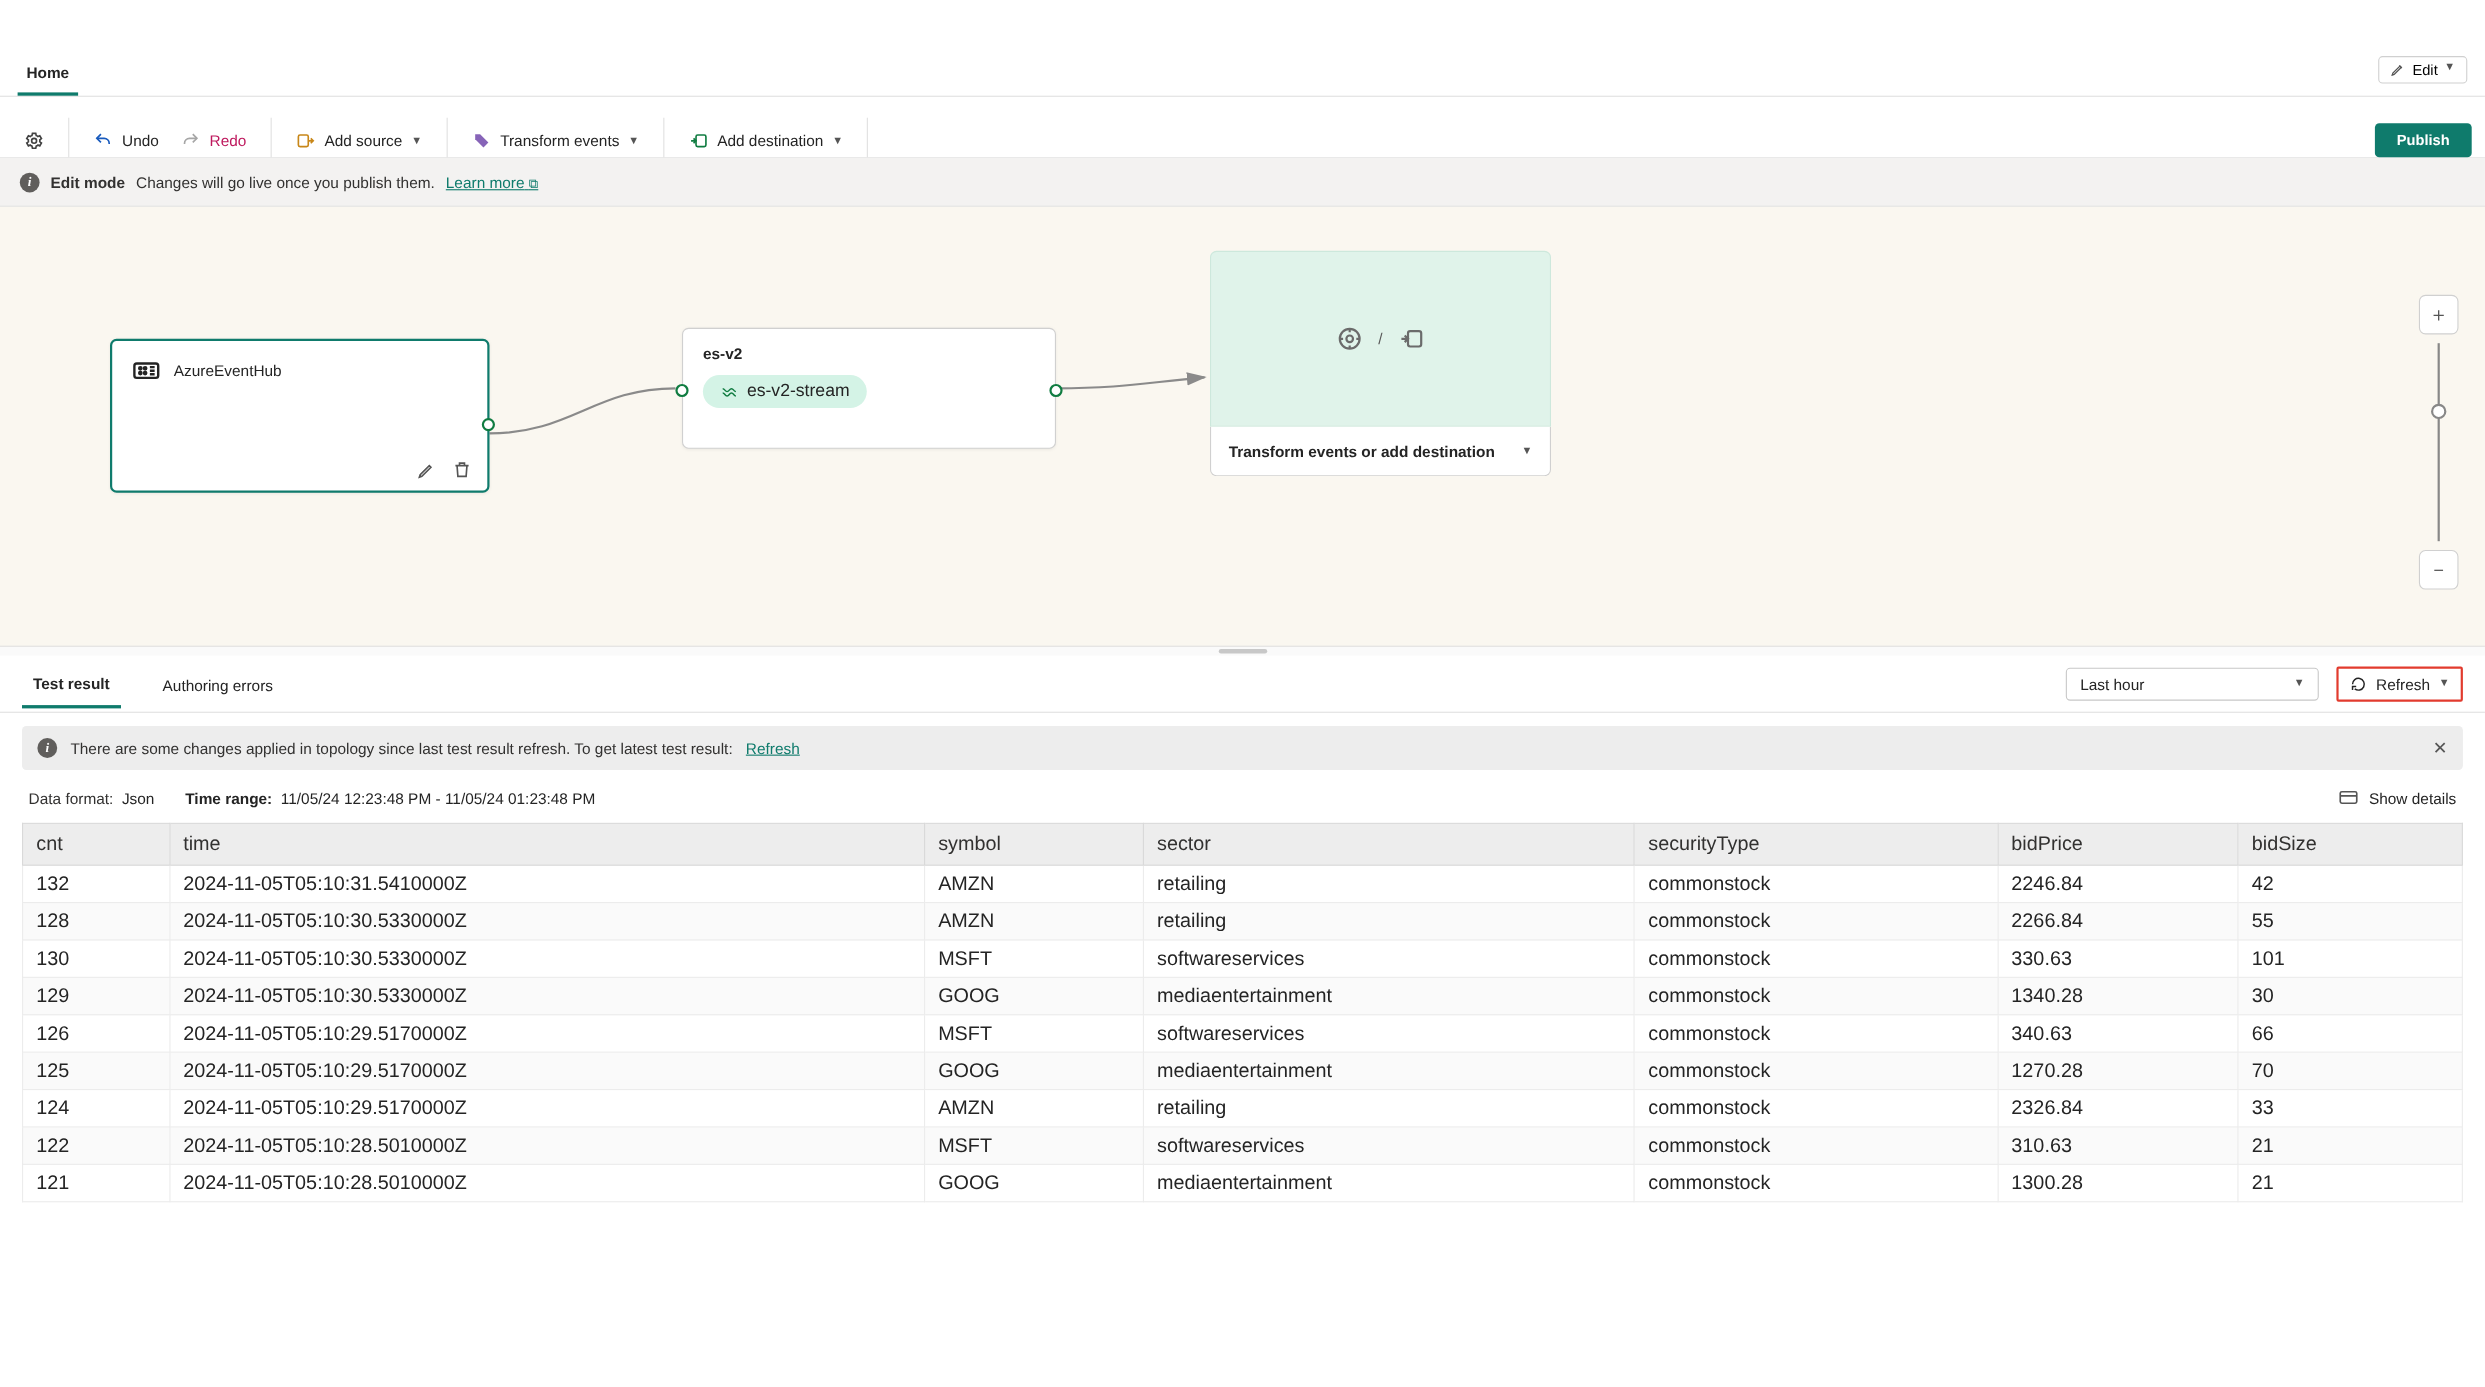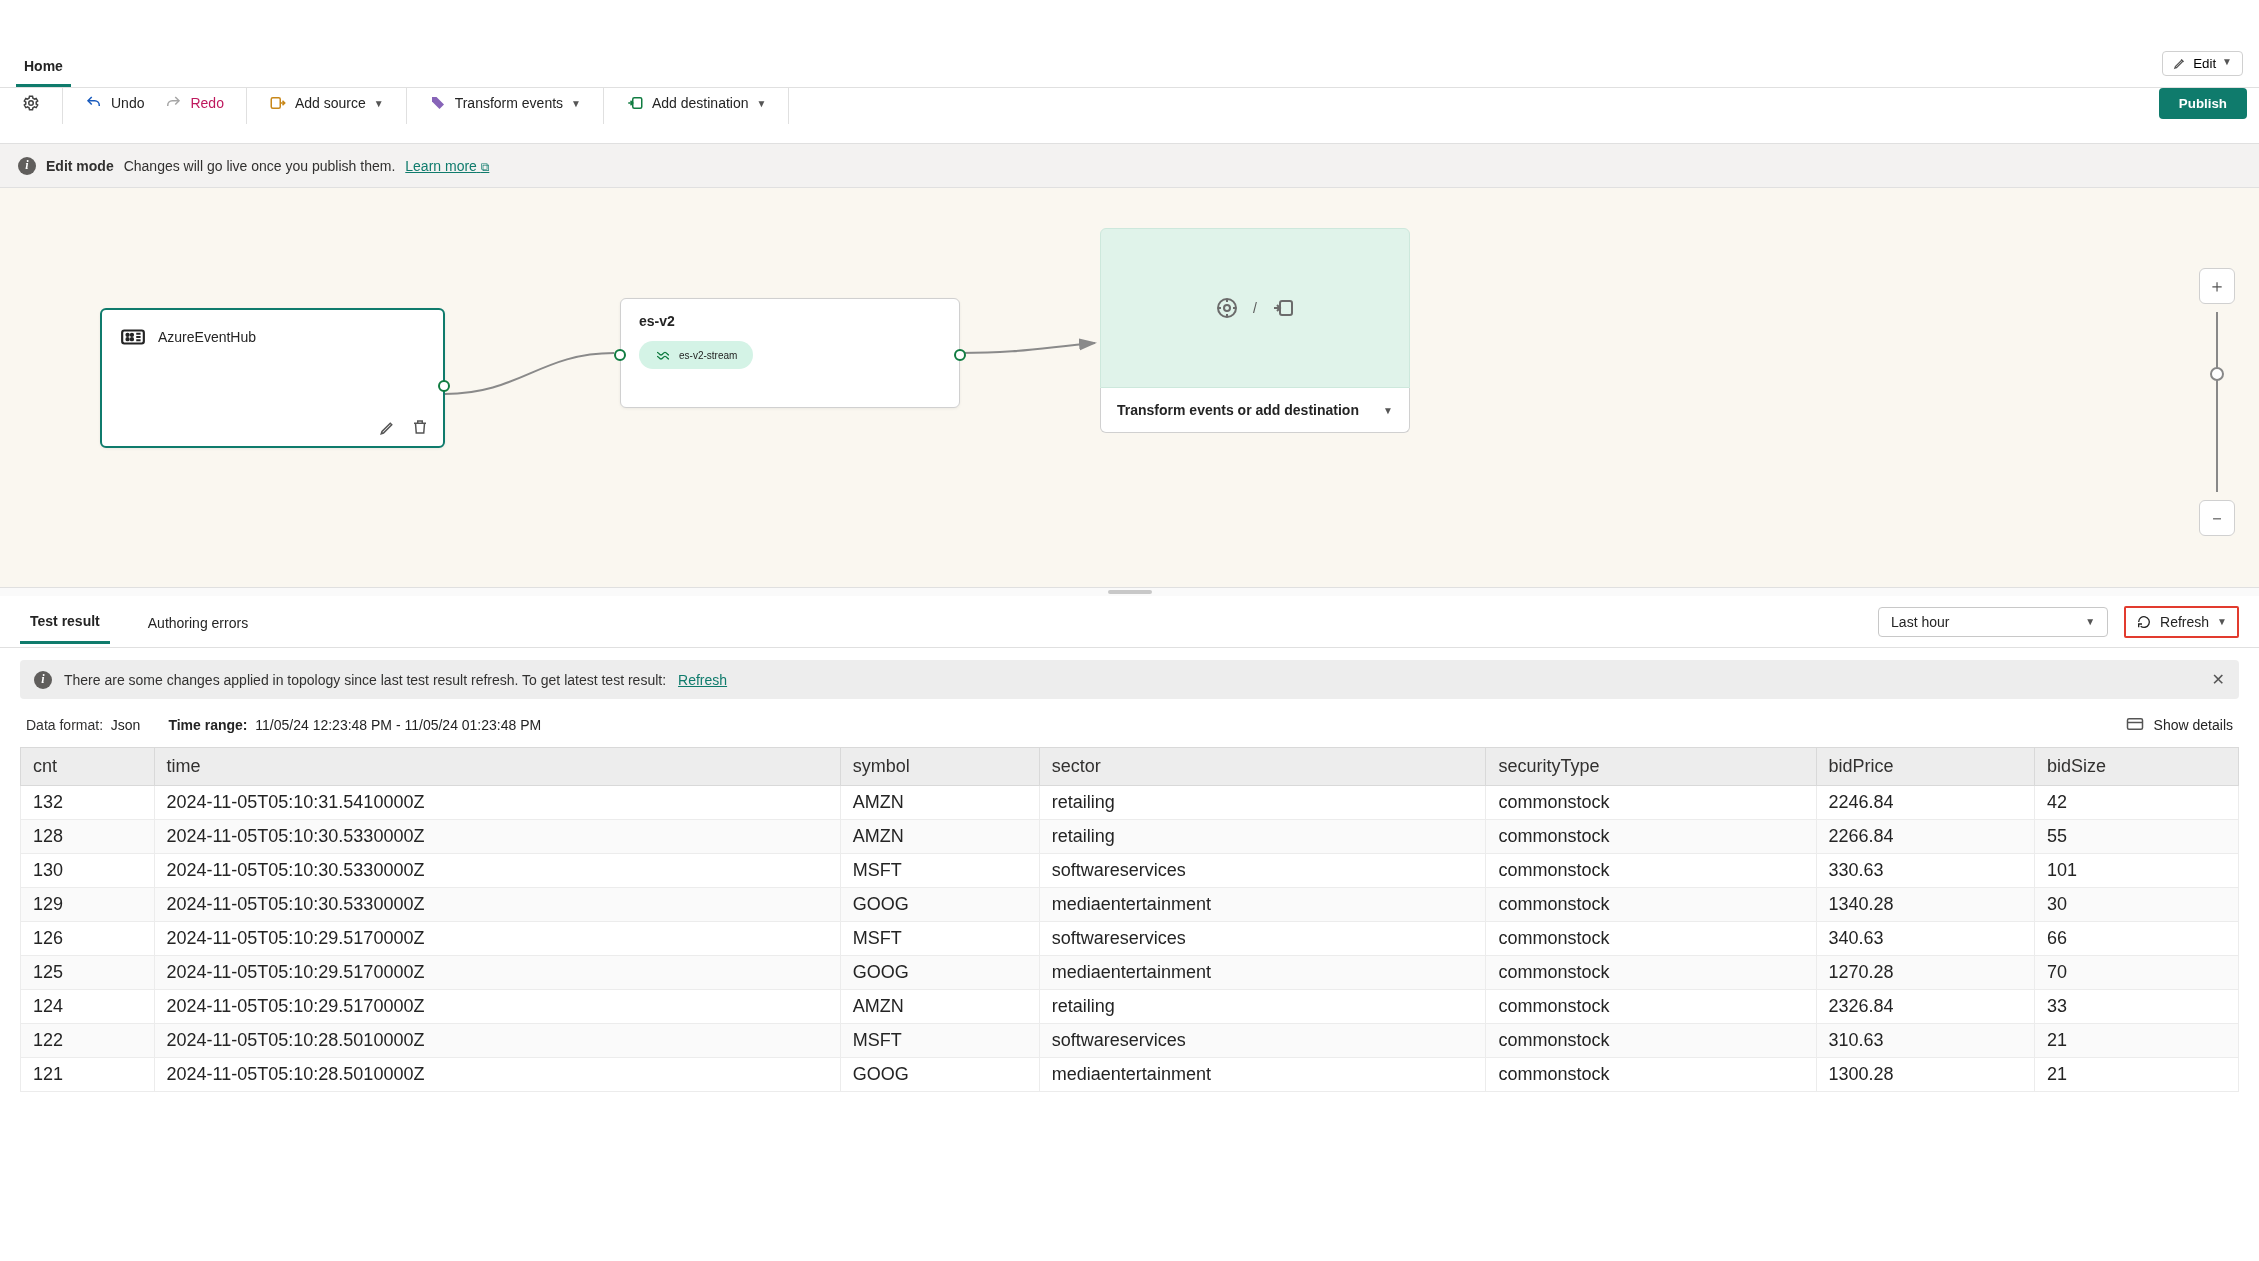--- a/index.html
+++ b/index.html
@@ -23,21 +23,21 @@
   }
   .edit-btn {
     display: flex; align-items: flex-start; gap: 6px;
     border: 1px solid #d0d0d0; border-radius: 4px; background:#fff;
     padding: 4px 10px; cursor: pointer;
   }
   .chev-down { font-size: 10px; color:#555; }
 
   
   .toolbar {
-    display: flex; align-items: flex-start; gap: 0; height: 56px;
+    display: flex; align-items: flex-end; gap: 0; height: 56px;
     padding: 0 12px; border-bottom: 1px solid #e0e0e0;
   }
   .tb-sep { width:1px; height:36px; background:#e0e0e0; margin: 0 12px; }
   .tb-btn {
     display:flex; align-items:center; gap:8px; padding:6px 10px;
     border:none; background:none; cursor:pointer; font-size:14px; color:#242424;
     border-radius:4px;
   }
   .tb-btn.disabled { color:#be185d; cursor:default; }
   .gear { width:18px; height:18px; color:#424242; }
@@ -86,21 +86,21 @@
   .hub-ic { width:26px; height:26px; }
   .node.azure .actions {
     position:absolute; right:14px; bottom:10px; display:flex; gap:14px; color:#555;
   }
   .node.esv2 {
     left:620px; top:110px; width:340px; height:110px; padding:14px 18px;
   }
   .pill {
     display:inline-flex; align-items:center; gap:8px;
     background:#d4f3e6; border-radius:16px; padding:6px 16px; margin-top:12px;
-    font-size:10px;
+    font-size:16px;
   }
   .node.target-group { left:1100px; top:40px; width:310px; border:none; background:none; box-shadow:none; }
   .target-top {
     height:160px; background:#e0f3ea; border:1px solid #cde8dc; border-radius:6px 6px 0 0;
     display:flex; align-items:center; justify-content:center; gap:14px; color:#5a5a5a;
   }
   .target-bottom {
     display:flex; align-items:center; justify-content:space-between;
     background:#fff; border:1px solid #d0d0d0; border-top:none; border-radius:0 0 6px 6px;
     padding:14px 16px; font-weight:600;

